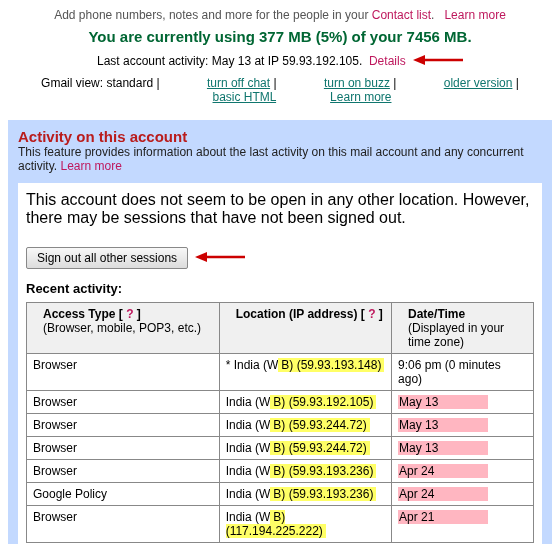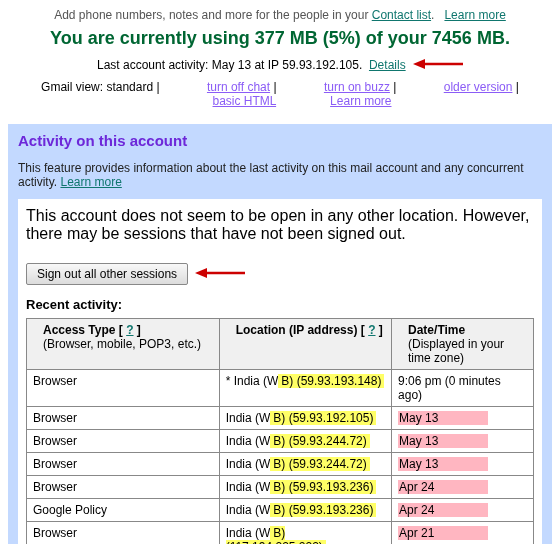--- a/index.html
+++ b/index.html
@@ -7,36 +7,36 @@
     margin: 0;
     padding: 8px;
     font-family: Arial, sans-serif;
     font-size: 12px;
     color: #000;
     background: #fff;
     width: 560px;
   }
   .top-section { text-align: center; margin-bottom: 10px; }
   .top-line1 { color: #555; font-size: 12px; margin-bottom: 6px; }
-  .link { color: #0f766e; text-decoration: underline; cursor: pointer; }
-  .storage { color: #006633; font-weight: bold; font-size: 18px; margin-bottom: 8px; }
+  .link { color: #be185d; cursor: pointer; }
+  .storage { color: #006633; font-weight: bold; font-size: 15px; margin-bottom: 8px; }
   .activity-line { color: #000; font-size: 12px; margin-bottom: 6px; position: relative; }
   .view-line { color: #000; font-size: 12px; margin-bottom: 6px; }
-  .view-line a { color: #8b5cf6; text-decoration: underline; padding-left: 44px; }
+  .view-line a { color: #0f766e; text-decoration: underline; padding-left: 44px; }
   .view-line .nolink { color: #000; text-decoration: none; }
   .footer-line { color: #000; font-size: 12px; }
   .footer-line a { color: #000; text-decoration: underline; }
   .arrow { display: inline-block; vertical-align: middle; margin-left: 4px; }
   .arrow-svg { width: 50px; height: 14px; }
   .panel {
     background: #c3d9ff;
     padding: 8px 10px 10px 10px;
     margin-top: 16px;
   }
-  .panel-title { font-weight: bold; font-size: 15px; color: #6d28d9; margin-bottom: 12px; }
+  .panel-title { font-weight: bold; font-size: 15px; color: #b91c1c; margin-bottom: 0; }
   .panel-desc { font-size: 12px; color: #222; }
   .inner-box {
     background: #fff;
     margin-top: 10px;
     padding: 8px 8px 4px 8px;
   }
   .notice { font-size: 16px; margin-bottom: 20px; }
   .signout-row { margin-bottom: 12px; position: relative; }
   .btn {
     font-size: 12px;

